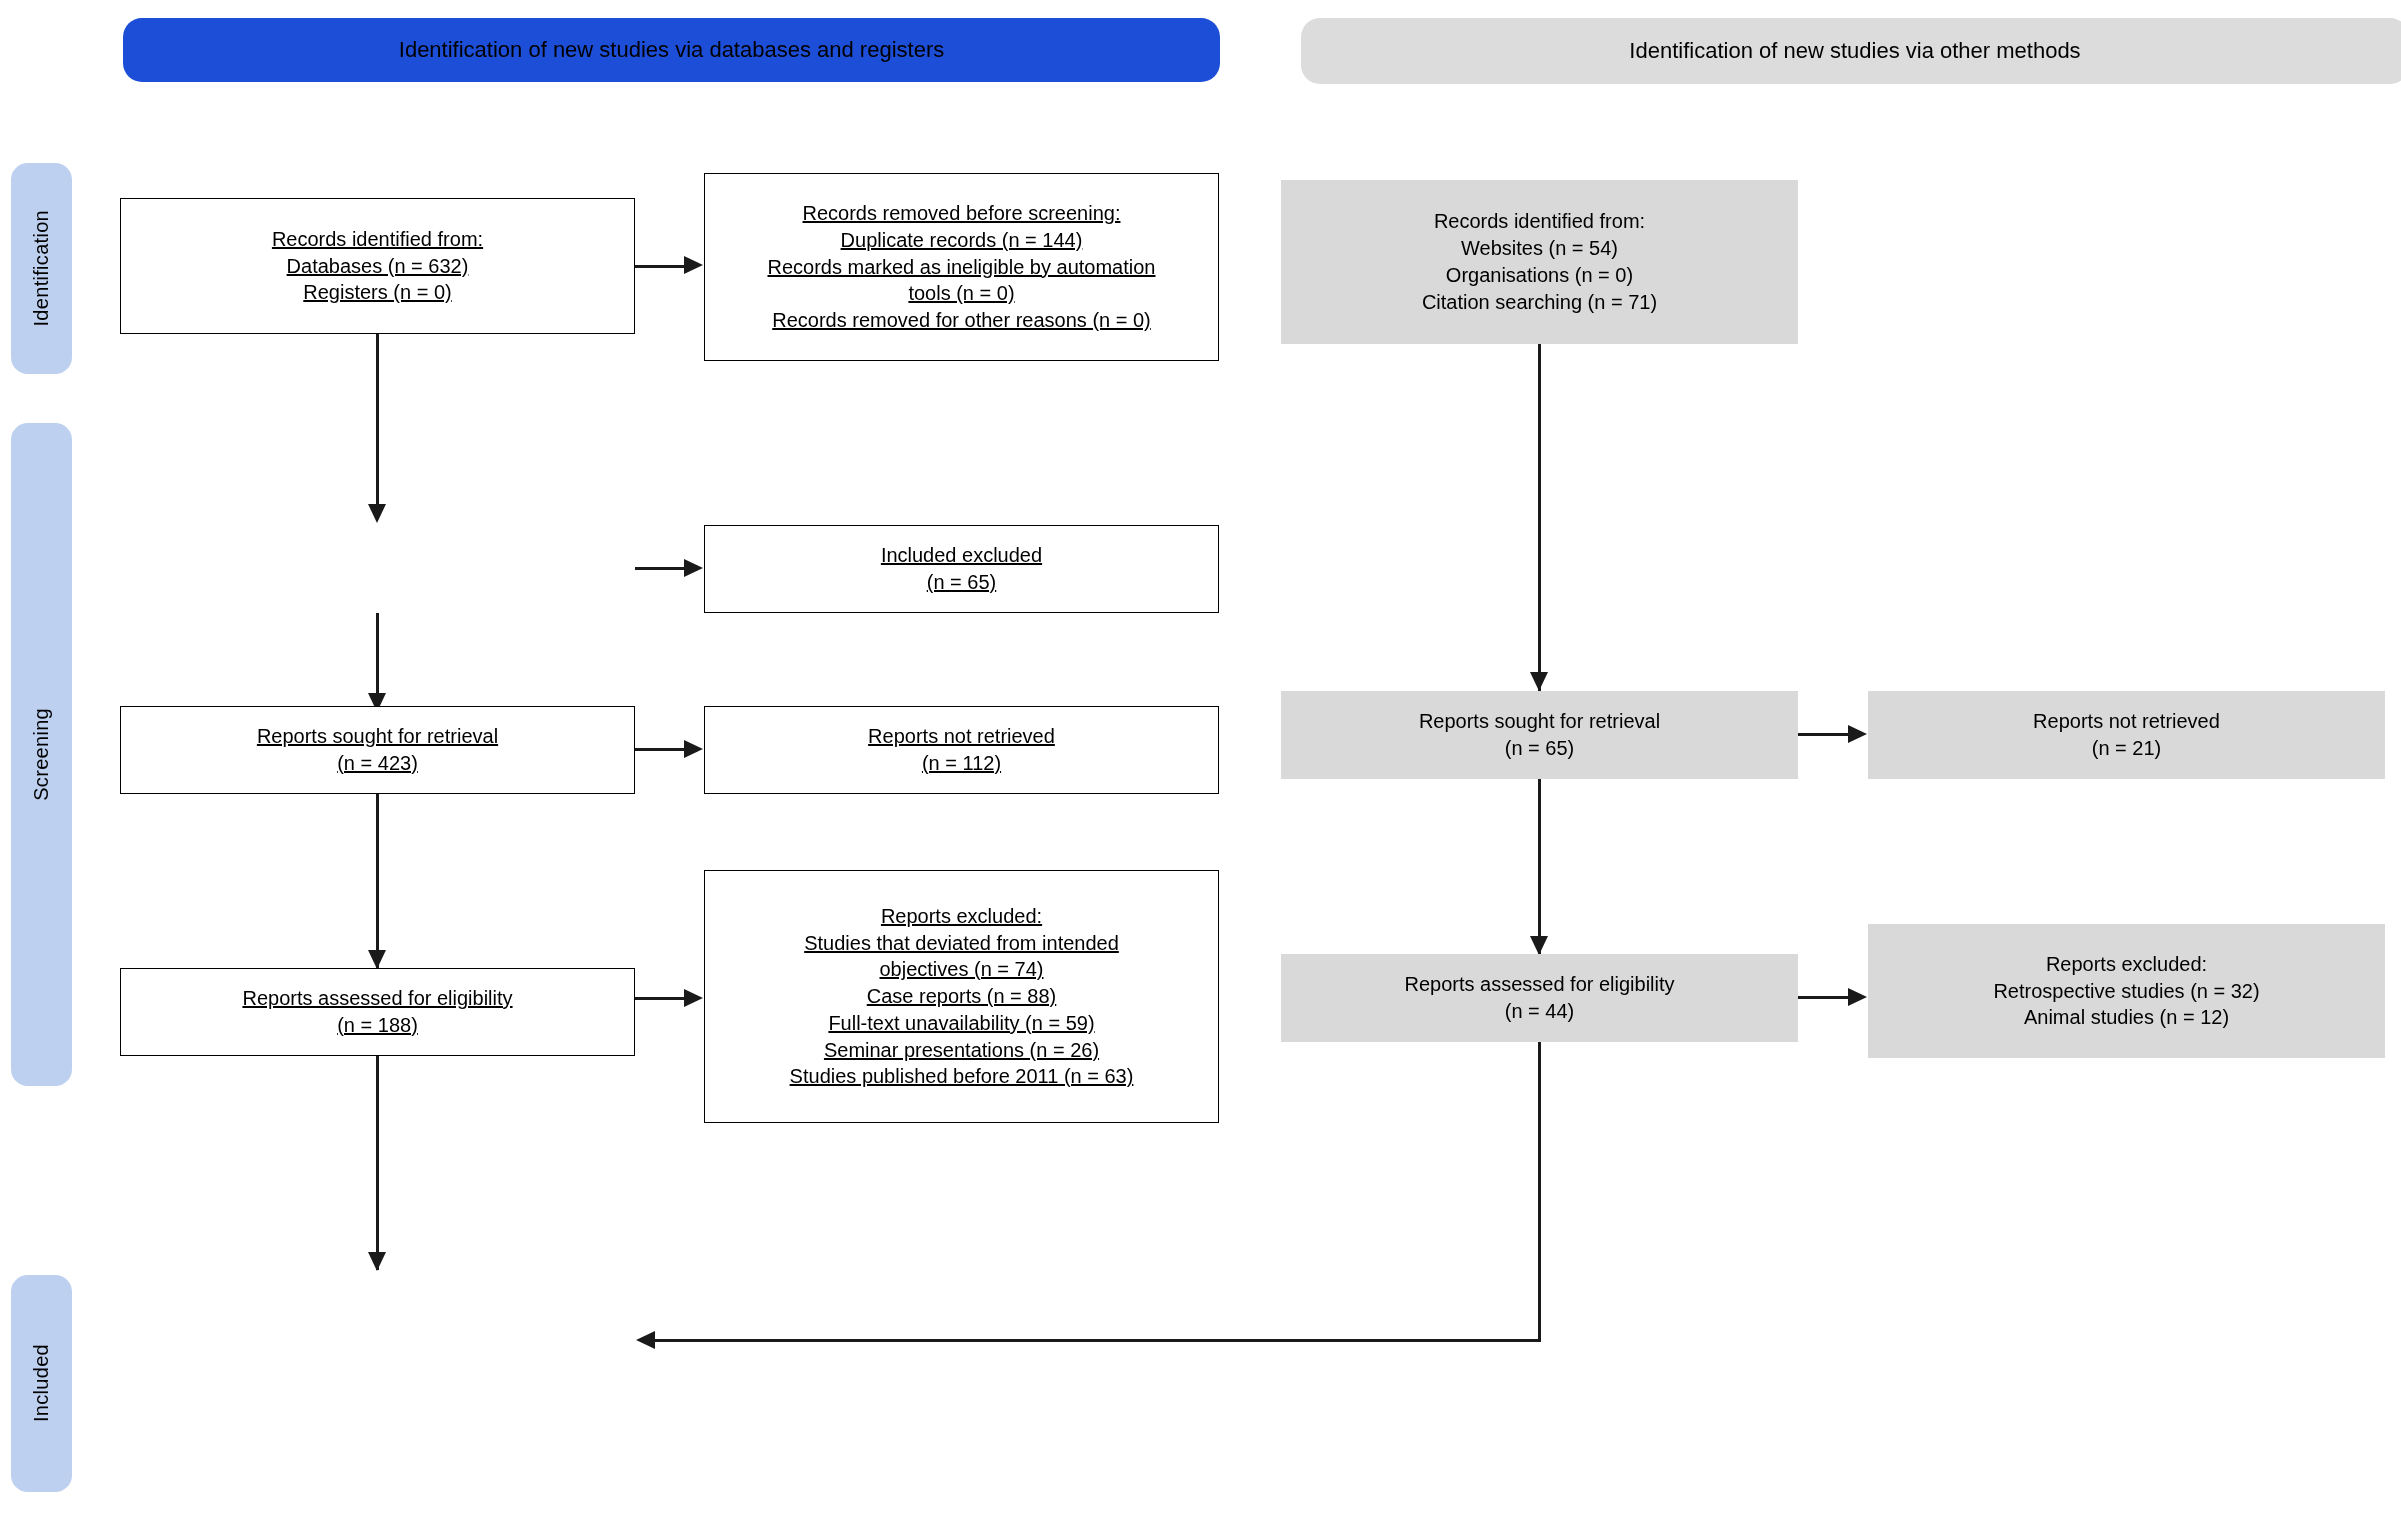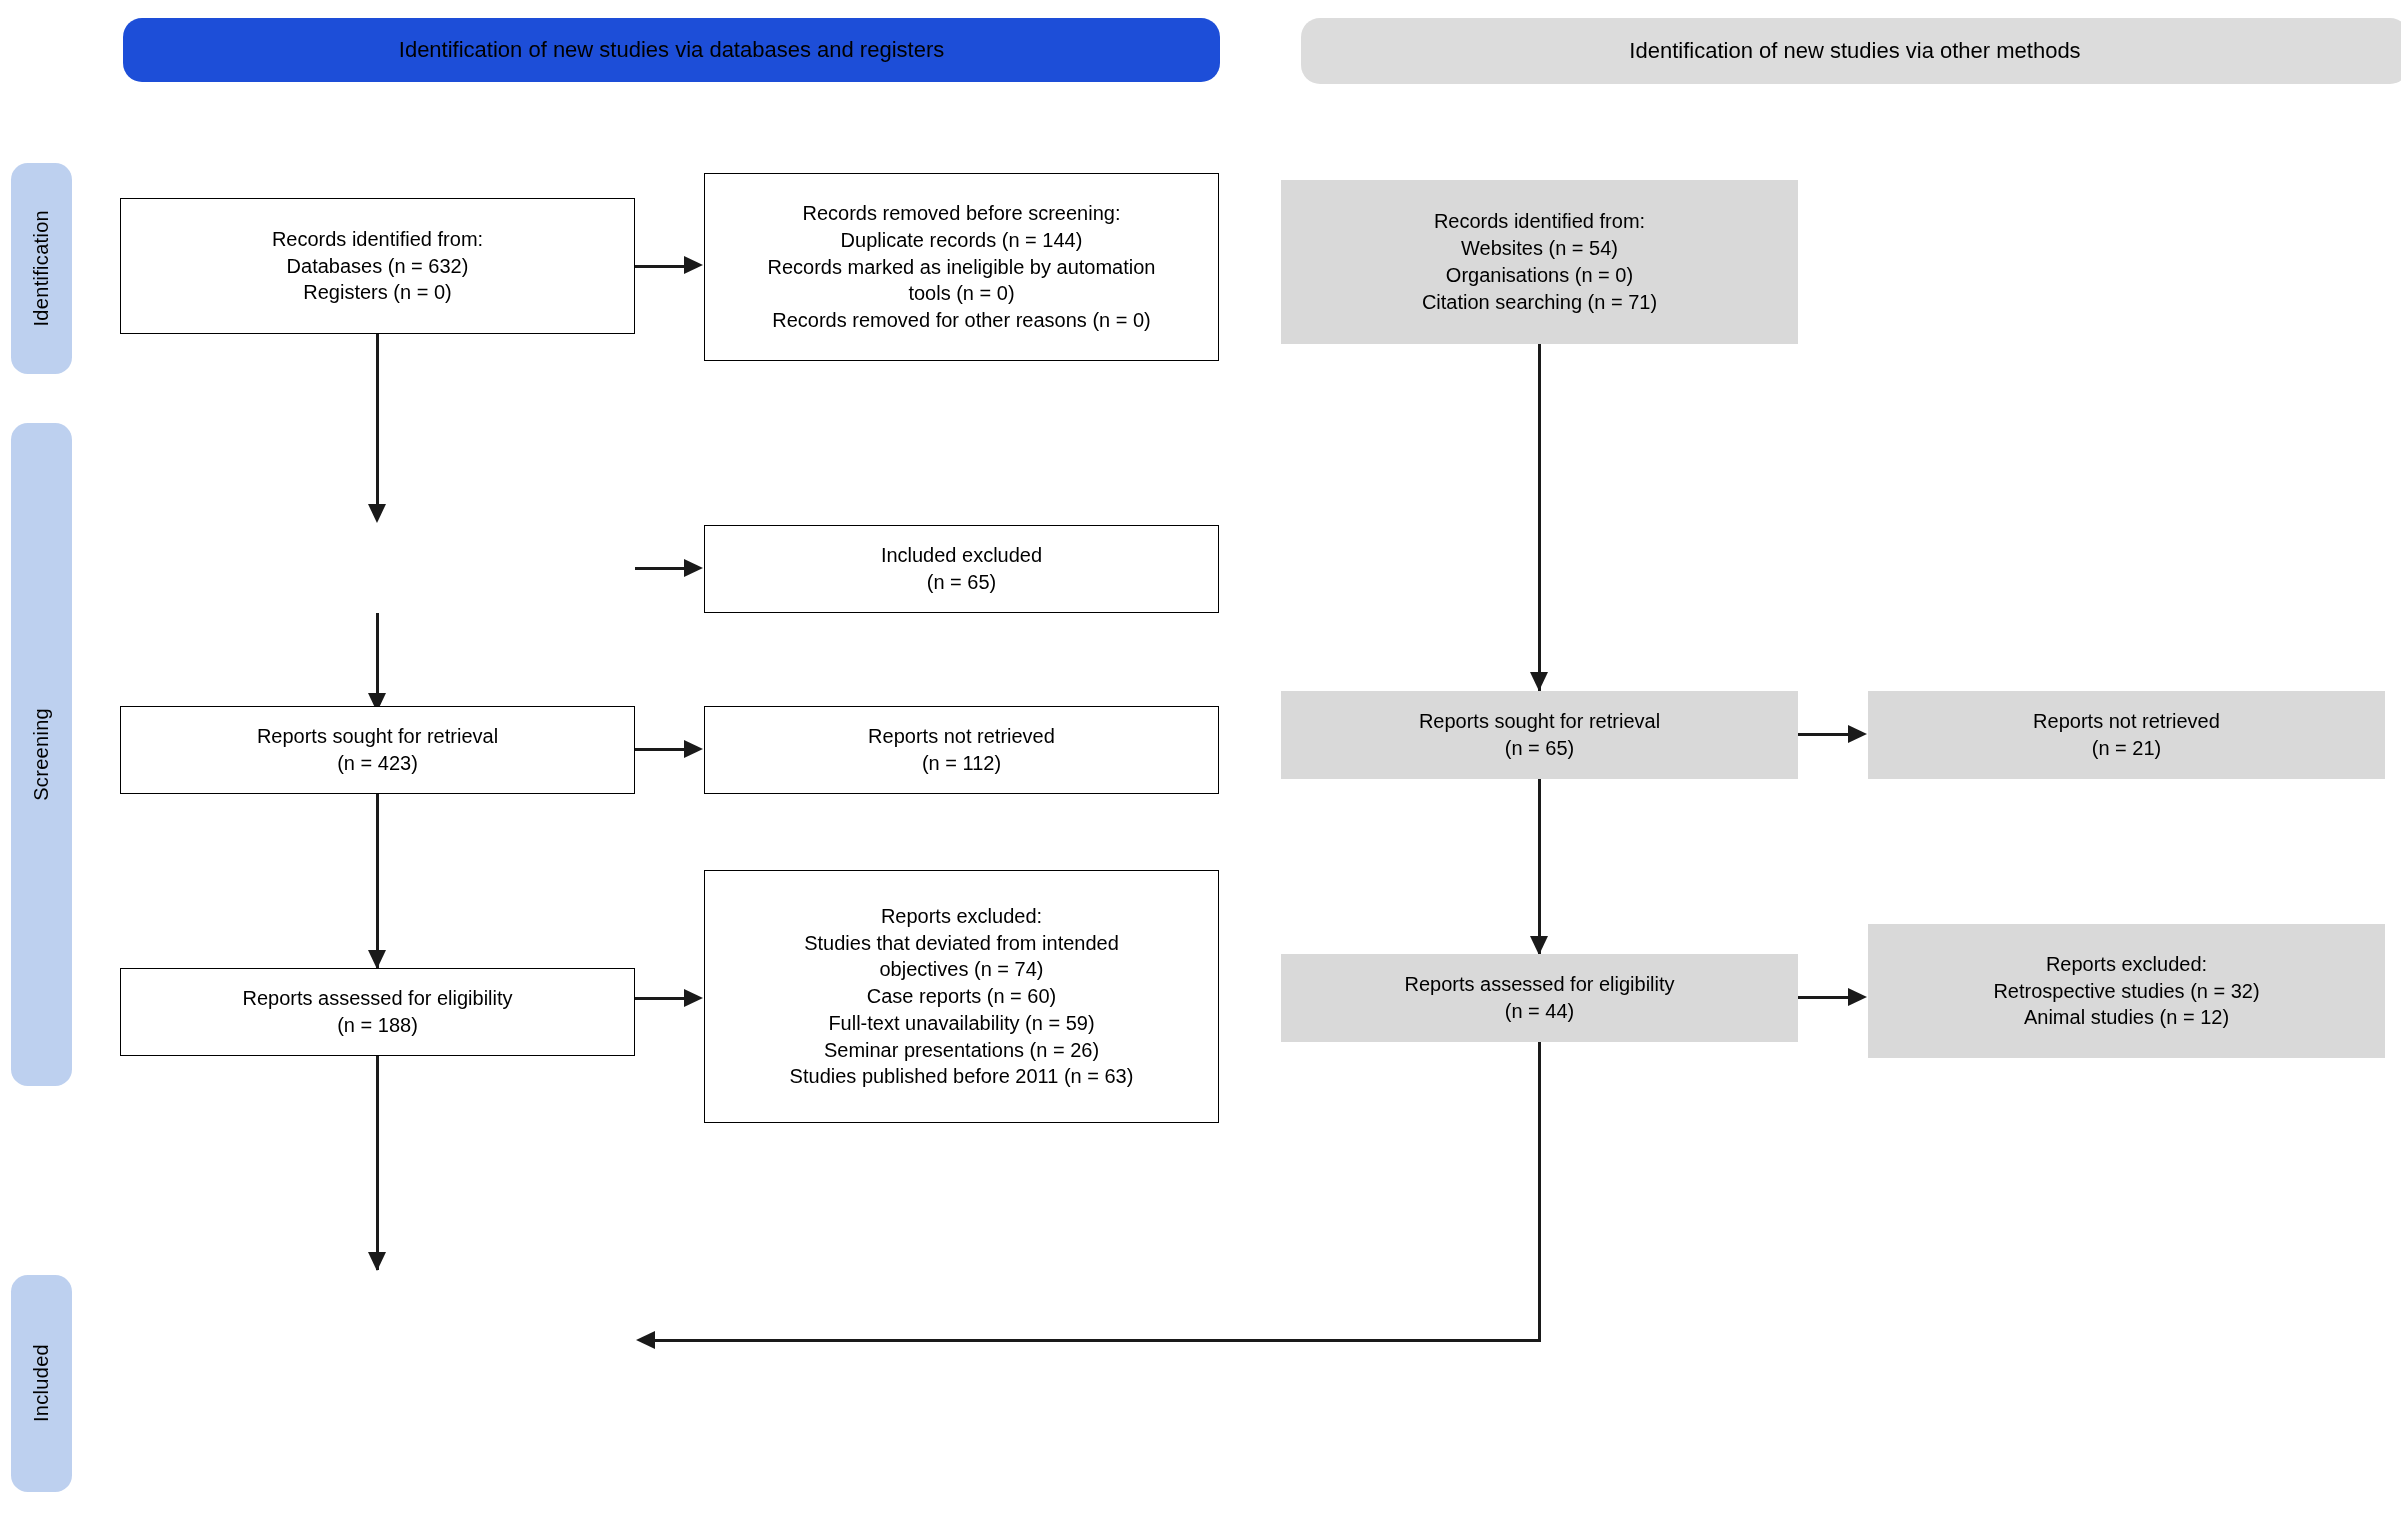--- a/index.html
+++ b/index.html
@@ -58,20 +58,21 @@
     justify-content:center;
     text-align:center;
     font-size:20px;
     line-height:1.34;
     padding:3.3px 7.8px;
     color:#000;
   }
   .node.white{
     background:#ffffff;
     border:1.7px solid #000000;
+    text-decoration:underline;
   }
   .node.grey{
     background:#D9D9D9;
     border:none;
   }
   .node .ln{display:block;white-space:nowrap;}
 
   
   .conn{position:absolute;background:#1a1a1a;}
   .v-line{width:2.8px;}
@@ -169,21 +170,21 @@
 
   <div class="node white" style="left:120px;top:968px;width:515px;height:88px;">
     <span class="ln">Reports assessed for eligibility</span>
     <span class="ln">(n = 188)</span>
   </div>
 
   <div class="node white" style="left:704px;top:870px;width:515px;height:253px;">
     <span class="ln">Reports excluded:</span>
     <span class="ln">Studies that deviated from intended</span>
     <span class="ln">objectives (n = 74)</span>
-    <span class="ln">Case reports (n = 60)</span>
+    <span class="ln">Case reports (n = 88)</span>
     <span class="ln">Full-text unavailability (n = 59)</span>
     <span class="ln">Seminar presentations (n = 26)</span>
     <span class="ln">Studies published before 2011 (n = 63)</span>
   </div>
 
   <div class="conn h-line" style="left:635px;top:997px;width:50px;"></div>
   <div class="arrow right" style="left:684px;top:989px;"></div>
 
   <div class="conn v-line" style="left:376px;top:1056px;height:214px;"></div>
   <div class="arrow down" style="left:368px;top:1252px;"></div>

